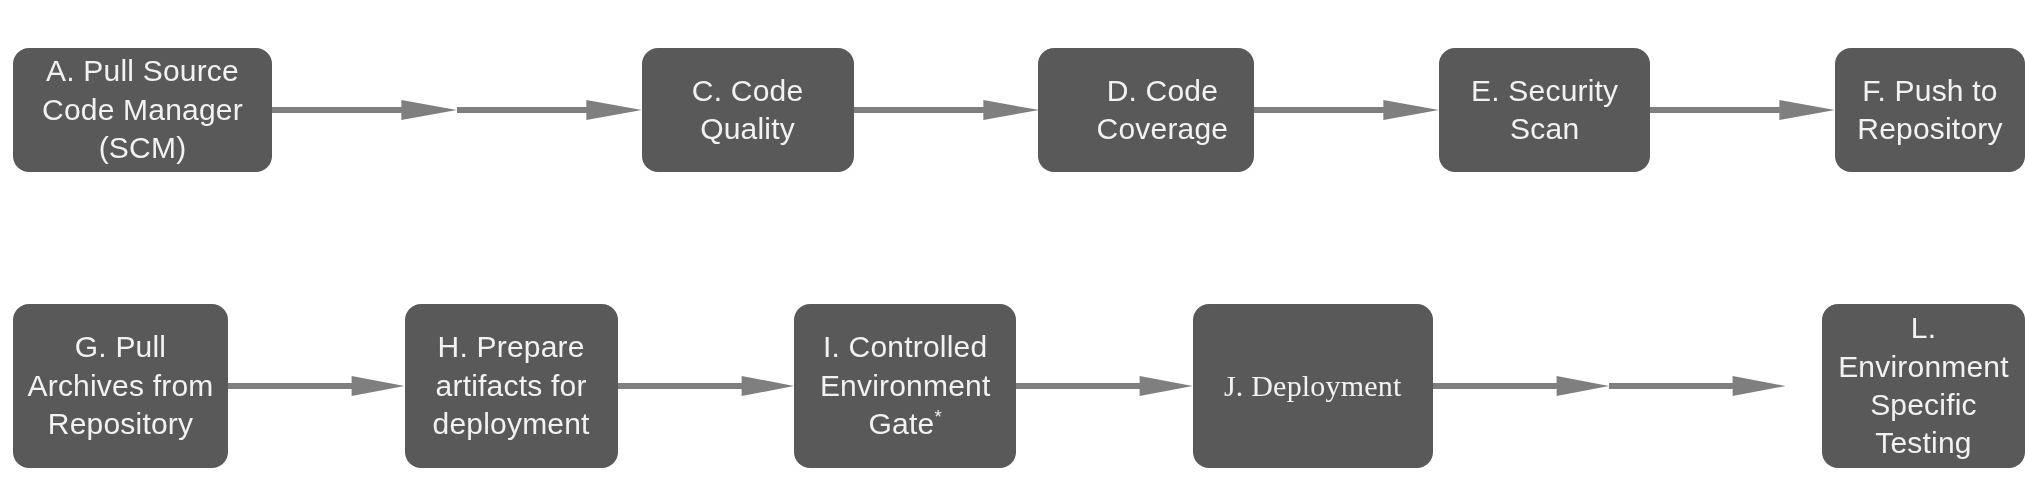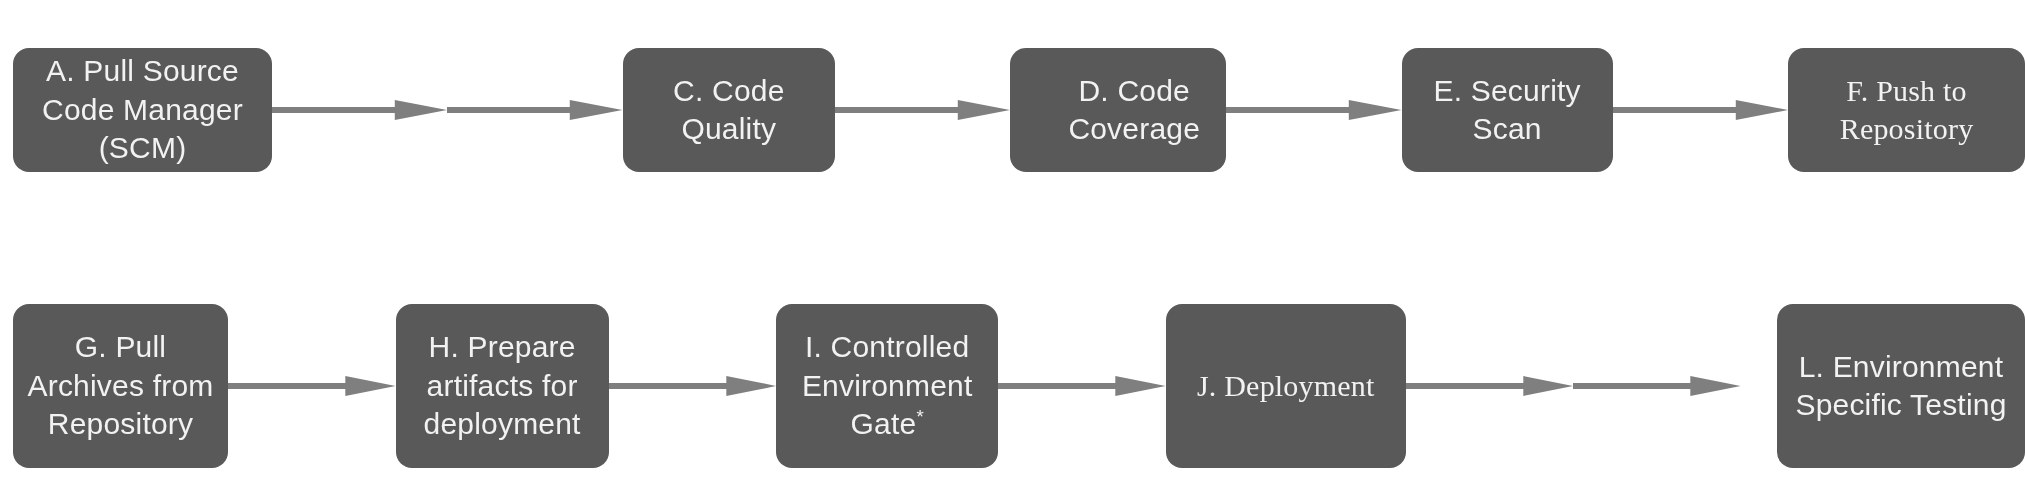--- a/index.html
+++ b/index.html
@@ -58,30 +58,30 @@
     line-height: 0;
   }
 
   
   #row-pipeline-build .node { height: 124px; }
   .n-a { width: 259px; margin-left: 13px; }
   .n-b { width: 219px; }
   .n-c { width: 212px; }
   .n-d { width: 216px; padding-left: 42px; }
   .n-e { width: 211px; }
-  .n-f { width: 237px; font-family: Liberation Serif, serif; }
+  .n-f { width: 190px; }
 
   
   #row-pipeline-deploy .node { height: 164px; }
   .n-g { width: 215px; margin-left: 13px; }
   .n-h { width: 213px; }
   .n-i { width: 222px; }
   .n-j { width: 240px; font-family: Liberation Serif, serif; }
   .n-k { width: 230px; }
-  .n-l { width: 248px; margin-left: 36px; }
+  .n-l { width: 203px; margin-left: 36px; }
 
   
   .arrow {
     flex: 1 1 auto;
     min-width: 24px;
     height: 26px;
     display: flex;
     align-items: center;
     justify-content: center;
     position: relative;

